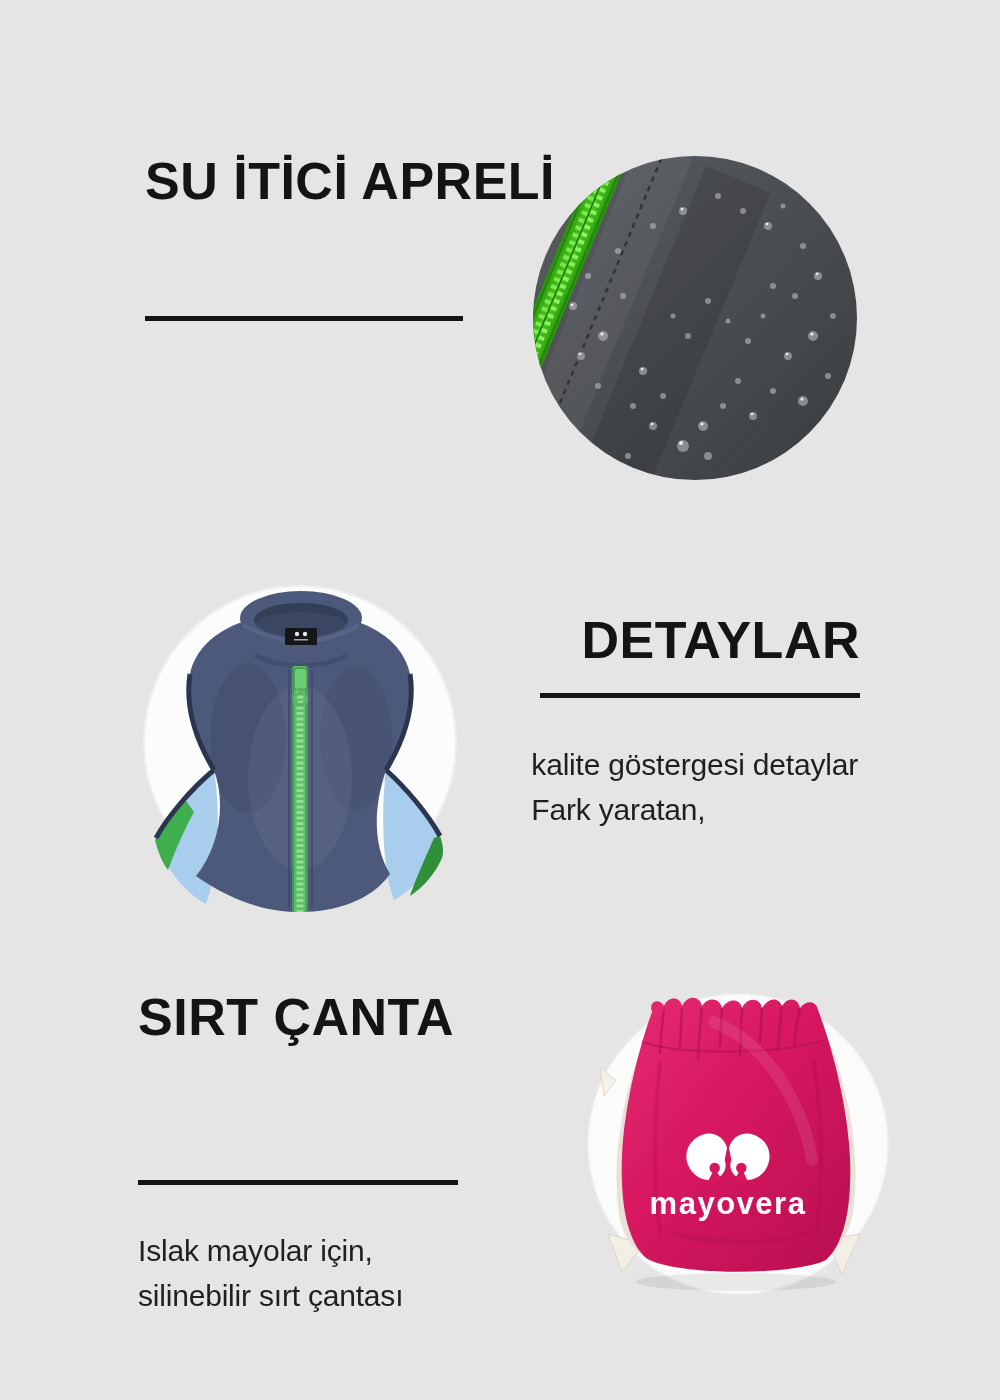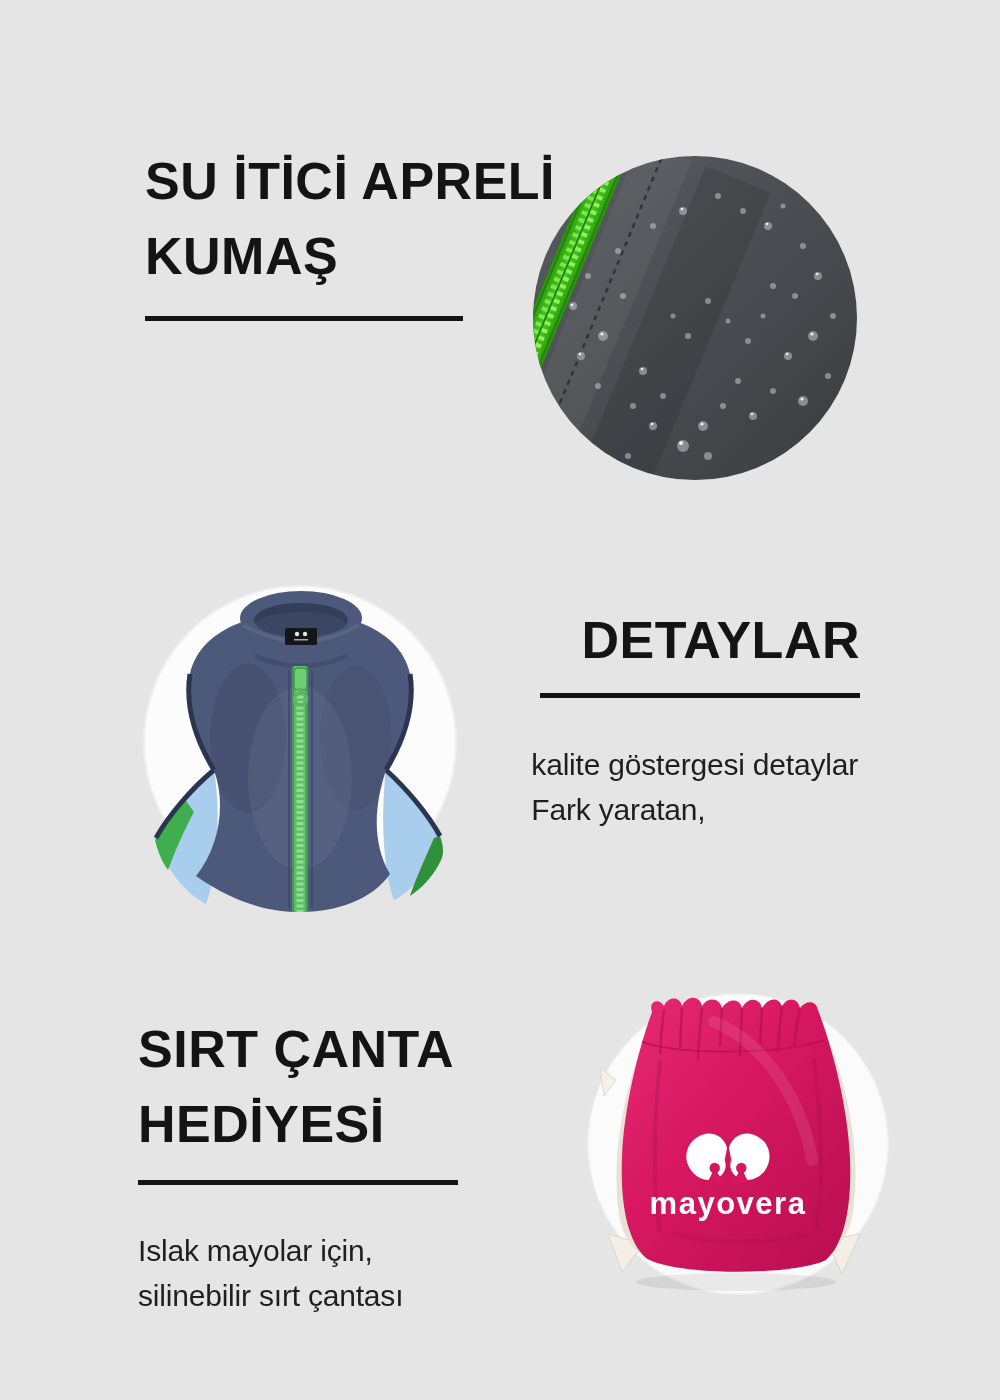--- a/index.html
+++ b/index.html
@@ -27,21 +27,20 @@
   }
   .bag-fill{fill:var(--bag-pink,#d6175f);}
 </style>
 </head>
 <body>
 
 <div class="page">
 
   <h2 class="headline abs" style="left:145px;top:144px;">
     <span>SU İTİCİ APRELİ</span>
-    <span>KUMAŞ</span>
   </h2>
   <div class="rule abs" style="left:145px;top:316px;width:318px;"></div>
 
   <div class="photo abs" style="left:533px;top:156px;">
     <svg width="324" height="324" viewBox="0 0 324 324">
       <defs>
         <linearGradient id="fabGrad" x1="0" y1="0" x2="1" y2="1">
           <stop offset="0" stop-color="#595c60"></stop>
           <stop offset="0.45" stop-color="#4b4e52"></stop>
           <stop offset="1" stop-color="#3a3d40"></stop>
@@ -197,23 +196,22 @@
 
   <h2 class="headline abs align-right" style="right:140px;top:603px;">
     <span>DETAYLAR</span>
   </h2>
   <div class="rule abs" style="right:140px;top:693px;width:320px;"></div>
   <p class="bodytext abs align-right" style="right:142px;top:742px;">
     <span>kalite göstergesi detaylar</span>
     <span>Fark yaratan,</span>
   </p>
 
-  <h2 class="headline abs" style="left:138px;top:1012px;">
+  <h2 class="headline abs" style="left:138px;top:980px;">
     <span>SIRT ÇANTA</span>
-    <span>HEDİYESİ</span>
   </h2>
   <div class="rule abs" style="left:138px;top:1180px;width:320px;"></div>
   <p class="bodytext abs" style="left:138px;top:1228px;">
     <span>Islak mayolar için,</span>
     <span>silinebilir sırt çantası</span>
   </p>
 
   <div class="photo abs" style="left:564px;top:982px;">
     <svg width="344" height="336" viewBox="0 0 344 336">
       <defs>

